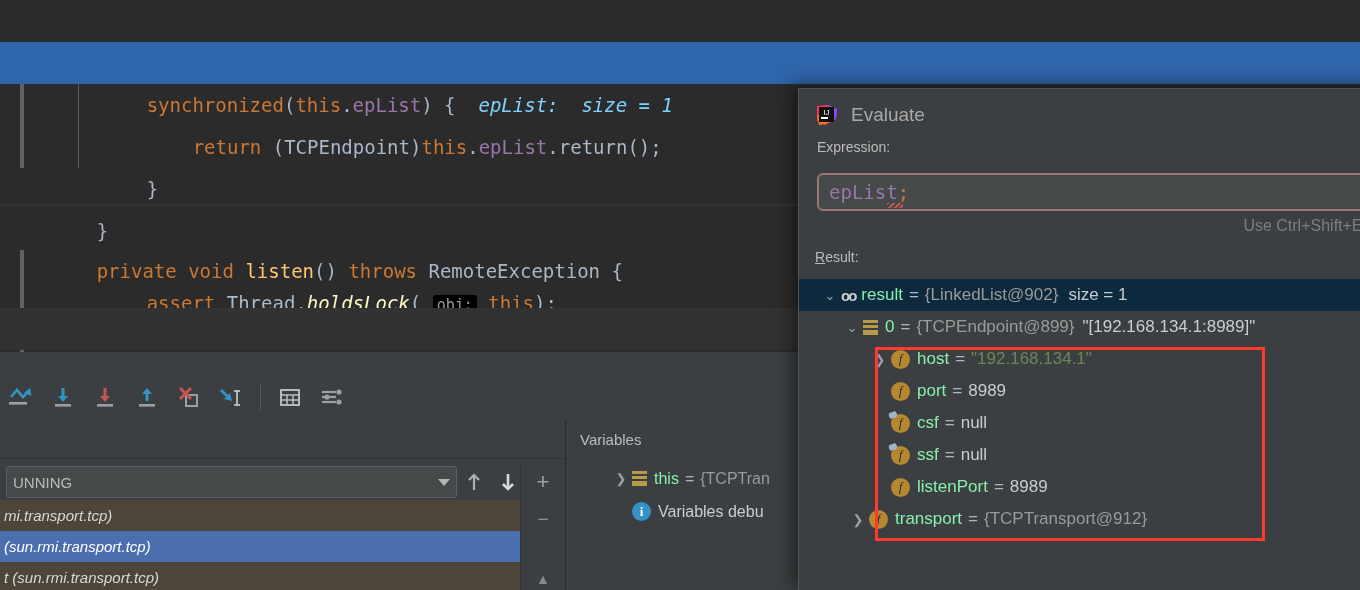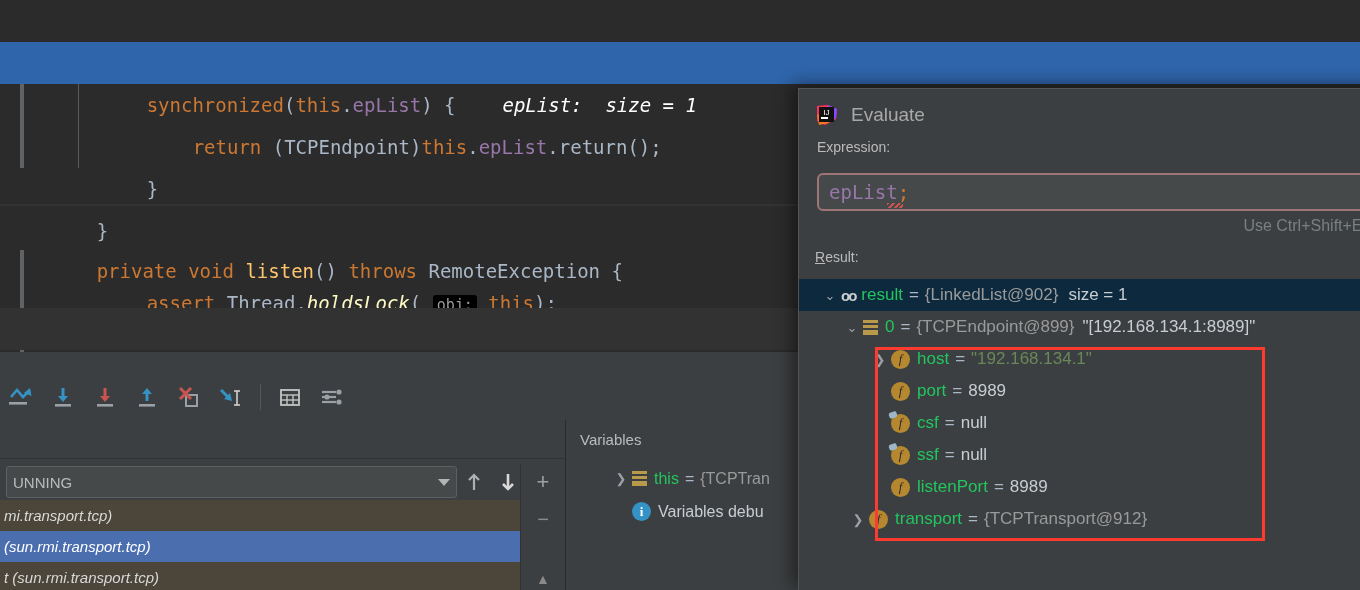--- a/index.html
+++ b/index.html
@@ -13,21 +13,21 @@
   .code-line .txt{padding-left:28px;display:inline-block;}
   .line-hl{background:#2f65ab;}
   .line-caret{background:#323232;}
   .gutter-stripe{position:absolute;width:4px;background:#2b2b2b;}
   .ind-guide{position:absolute;width:1px;background:#585b5d;}
   .kw{color:#cc7832;}
   .type{color:#a9b7c6;}
   .fn{color:#ffc66d;}
   .plain{color:#a9b7c6;}
   .field{color:#9876aa;}
-  .hint{color:#ffffff;font-style:italic;margin-left:24px;}
+  .hint{color:#7dd3fc;font-style:italic;}
   .static{color:#fef9c3;font-style:italic;}
   .paramhint{background:#000000;color:#9a9a9a;font-size:15px;border-radius:3px;padding:1px 4px;}
 
   
   .debugpanel{position:absolute;left:0;top:352px;width:1360px;height:238px;background:#3c3f41;}
   .dp-toolbar{position:absolute;left:0;top:22px;height:46px;width:1360px;display:flex;align-items:center;gap:0px;}
   .ticon{width:42px;height:42px;display:flex;align-items:center;justify-content:center;}
   .tsep{width:1px;height:26px;background:#555859;margin:0 8px;}
 
   .dp-split{position:absolute;left:0;top:68px;width:1360px;height:170px;display:flex;}
@@ -73,21 +73,21 @@
             background:repeating-linear-gradient(135deg,#c75450 0 2px,transparent 2px 4px);}
   .hint-right{position:absolute;right:0;top:128px;color:#7a7f82;font-size:16px;white-space:nowrap;}
   .result-label{position:absolute;left:16px;top:160px;}
   .result-label u{text-decoration:underline;}
 
   .tree{position:absolute;left:14px;top:190px;right:0;bottom:0;}
   .tnode{height:32px;display:flex;align-items:center;font-size:17px;white-space:nowrap;}
   .tnode.sel{background:#0d293e;}
   .chev{width:22px;display:flex;align-items:center;justify-content:center;color:#9aa0a6;font-size:13px;}
   .chev.blank{color:transparent;}
-  .tname{color:#22c55e;}
+  .tname{color:#86efac;}
   .teq{color:#a9b7c6;padding:0 6px;}
   .tref{color:#9a9a9a;}
   .tstr{color:#6a8759;}
   .tnum{color:#c8cdd2;}
   .tnull{color:#c8cdd2;}
   .tsize{color:#c8cdd2;padding-left:10px;}
 
   .ico-glasses{color:#c9cdd0;font-size:15px;letter-spacing:-2px;padding-right:6px;font-weight:bold;}
   .ico-list{width:15px;height:15px;margin-right:7px;background:
       linear-gradient(#b89a4a 0 3px,transparent 3px 5px,#b89a4a 5px 8px,transparent 8px 10px,#b89a4a 10px 13px);}

